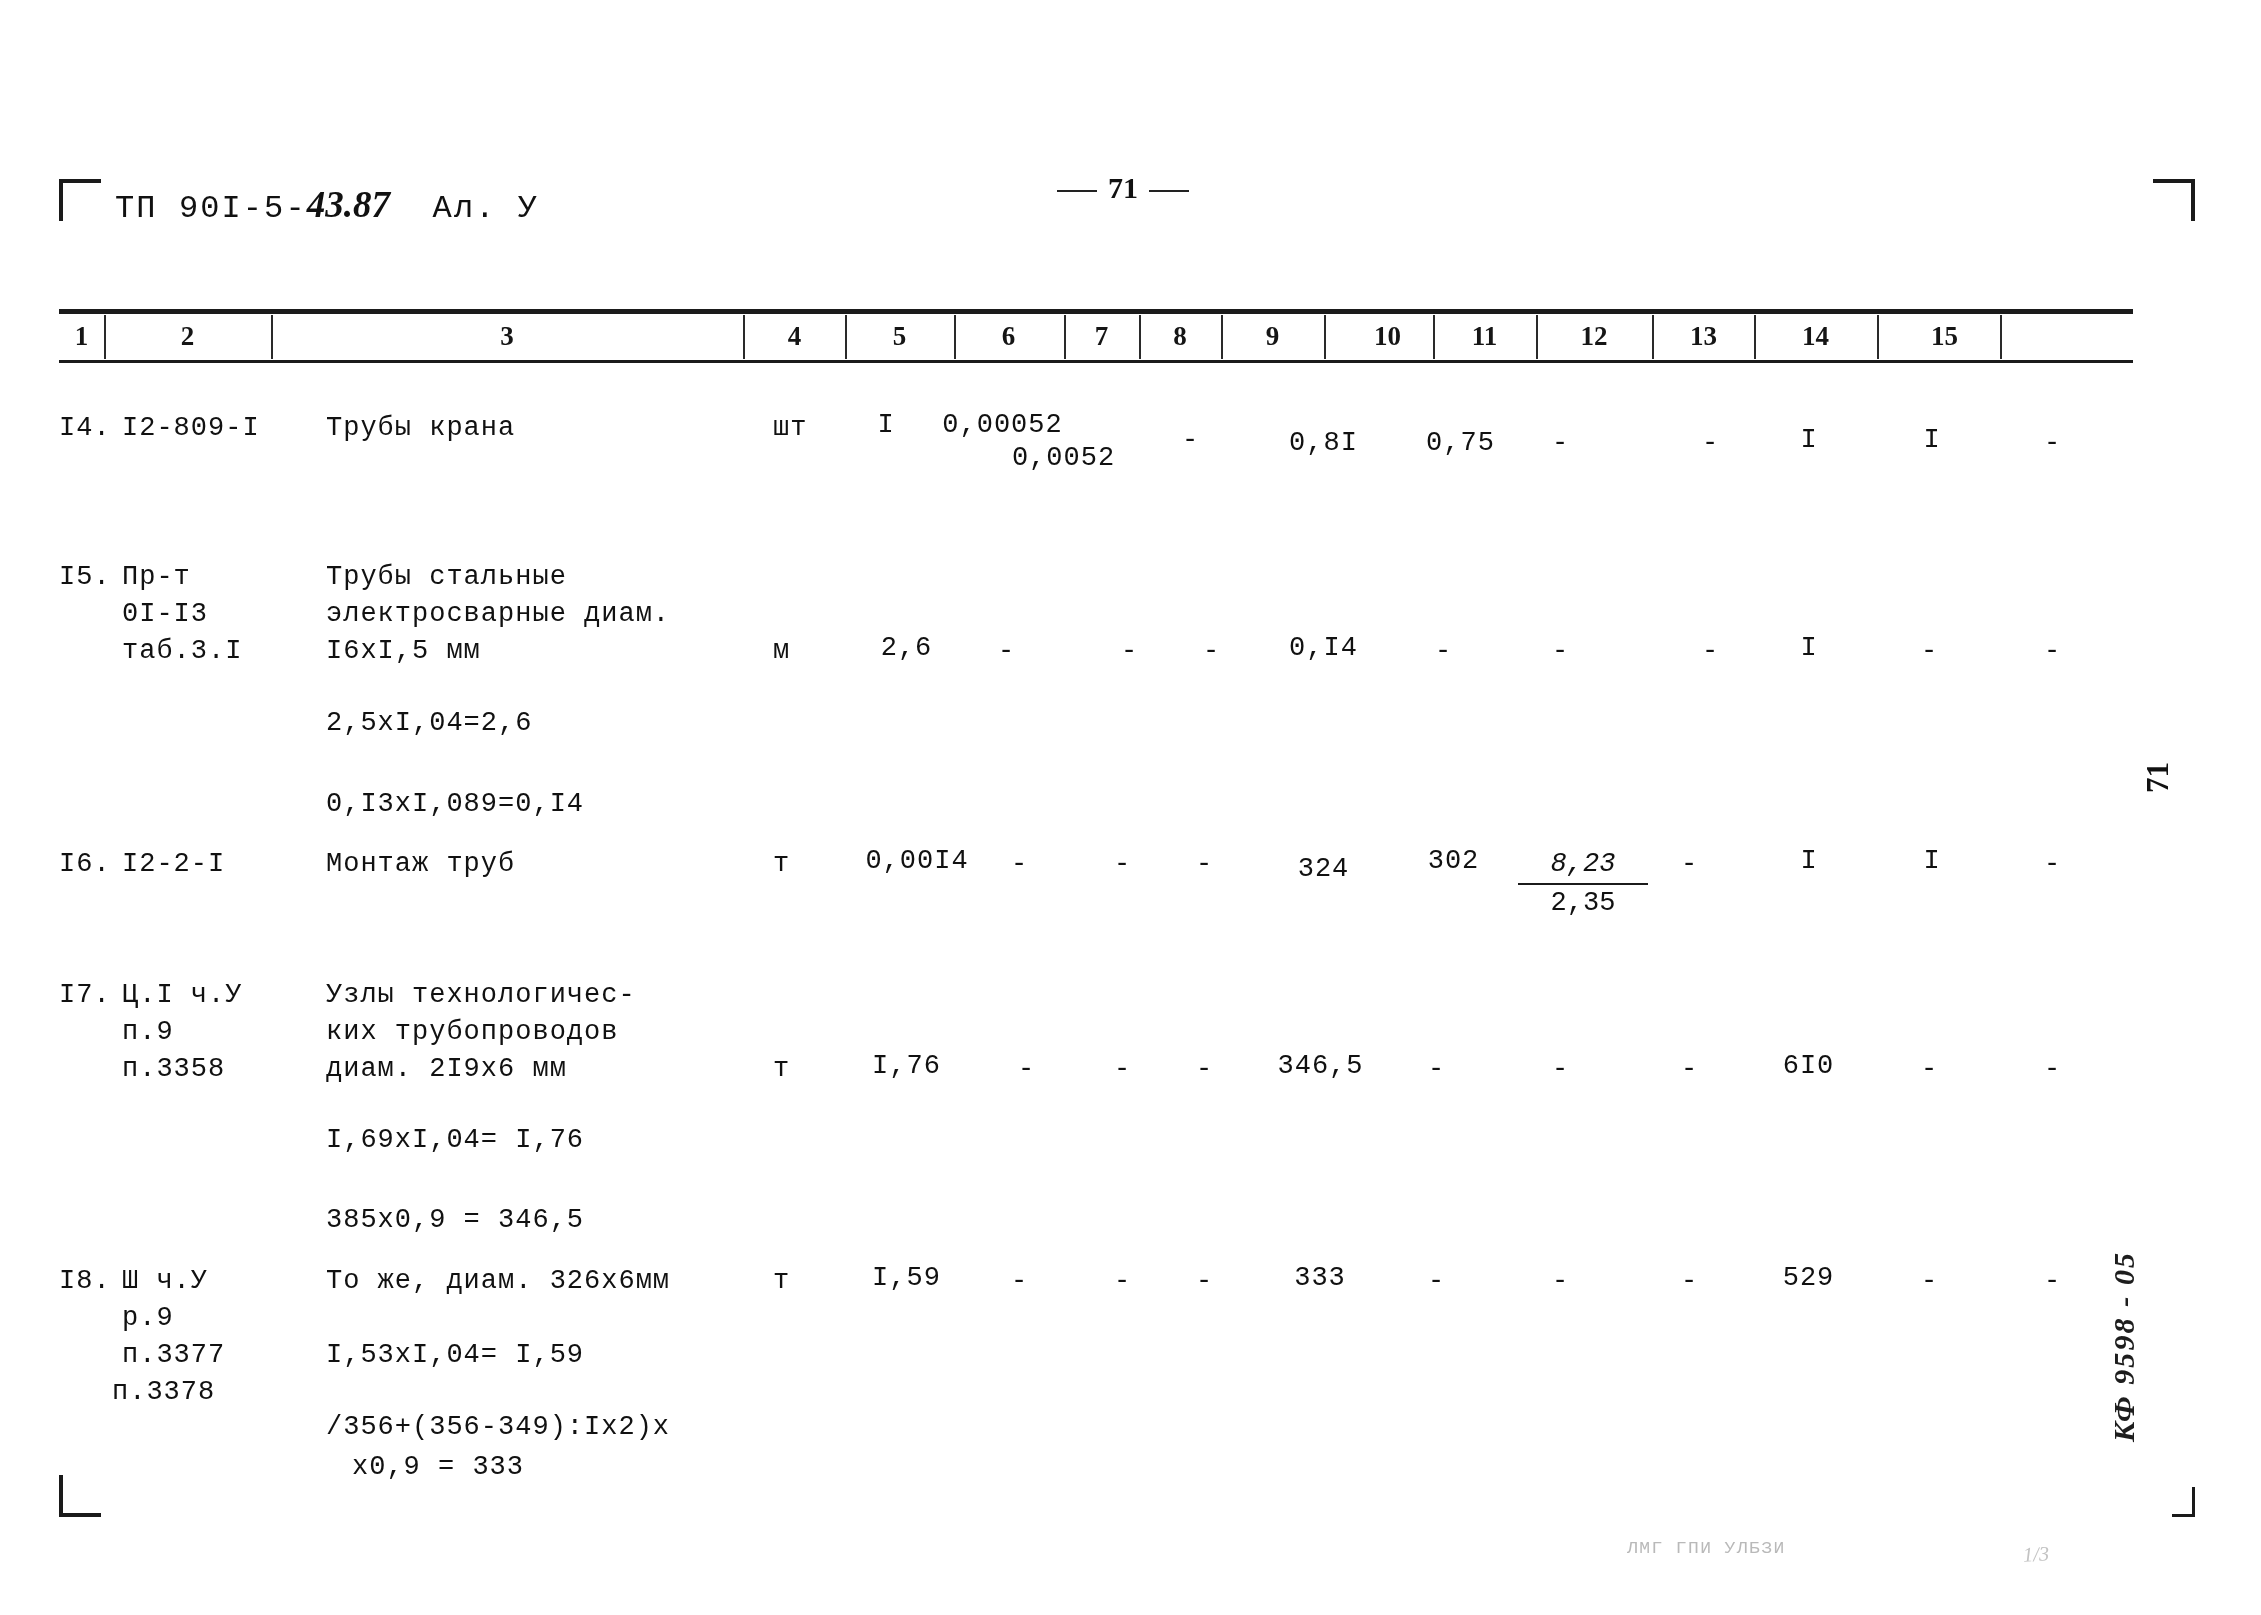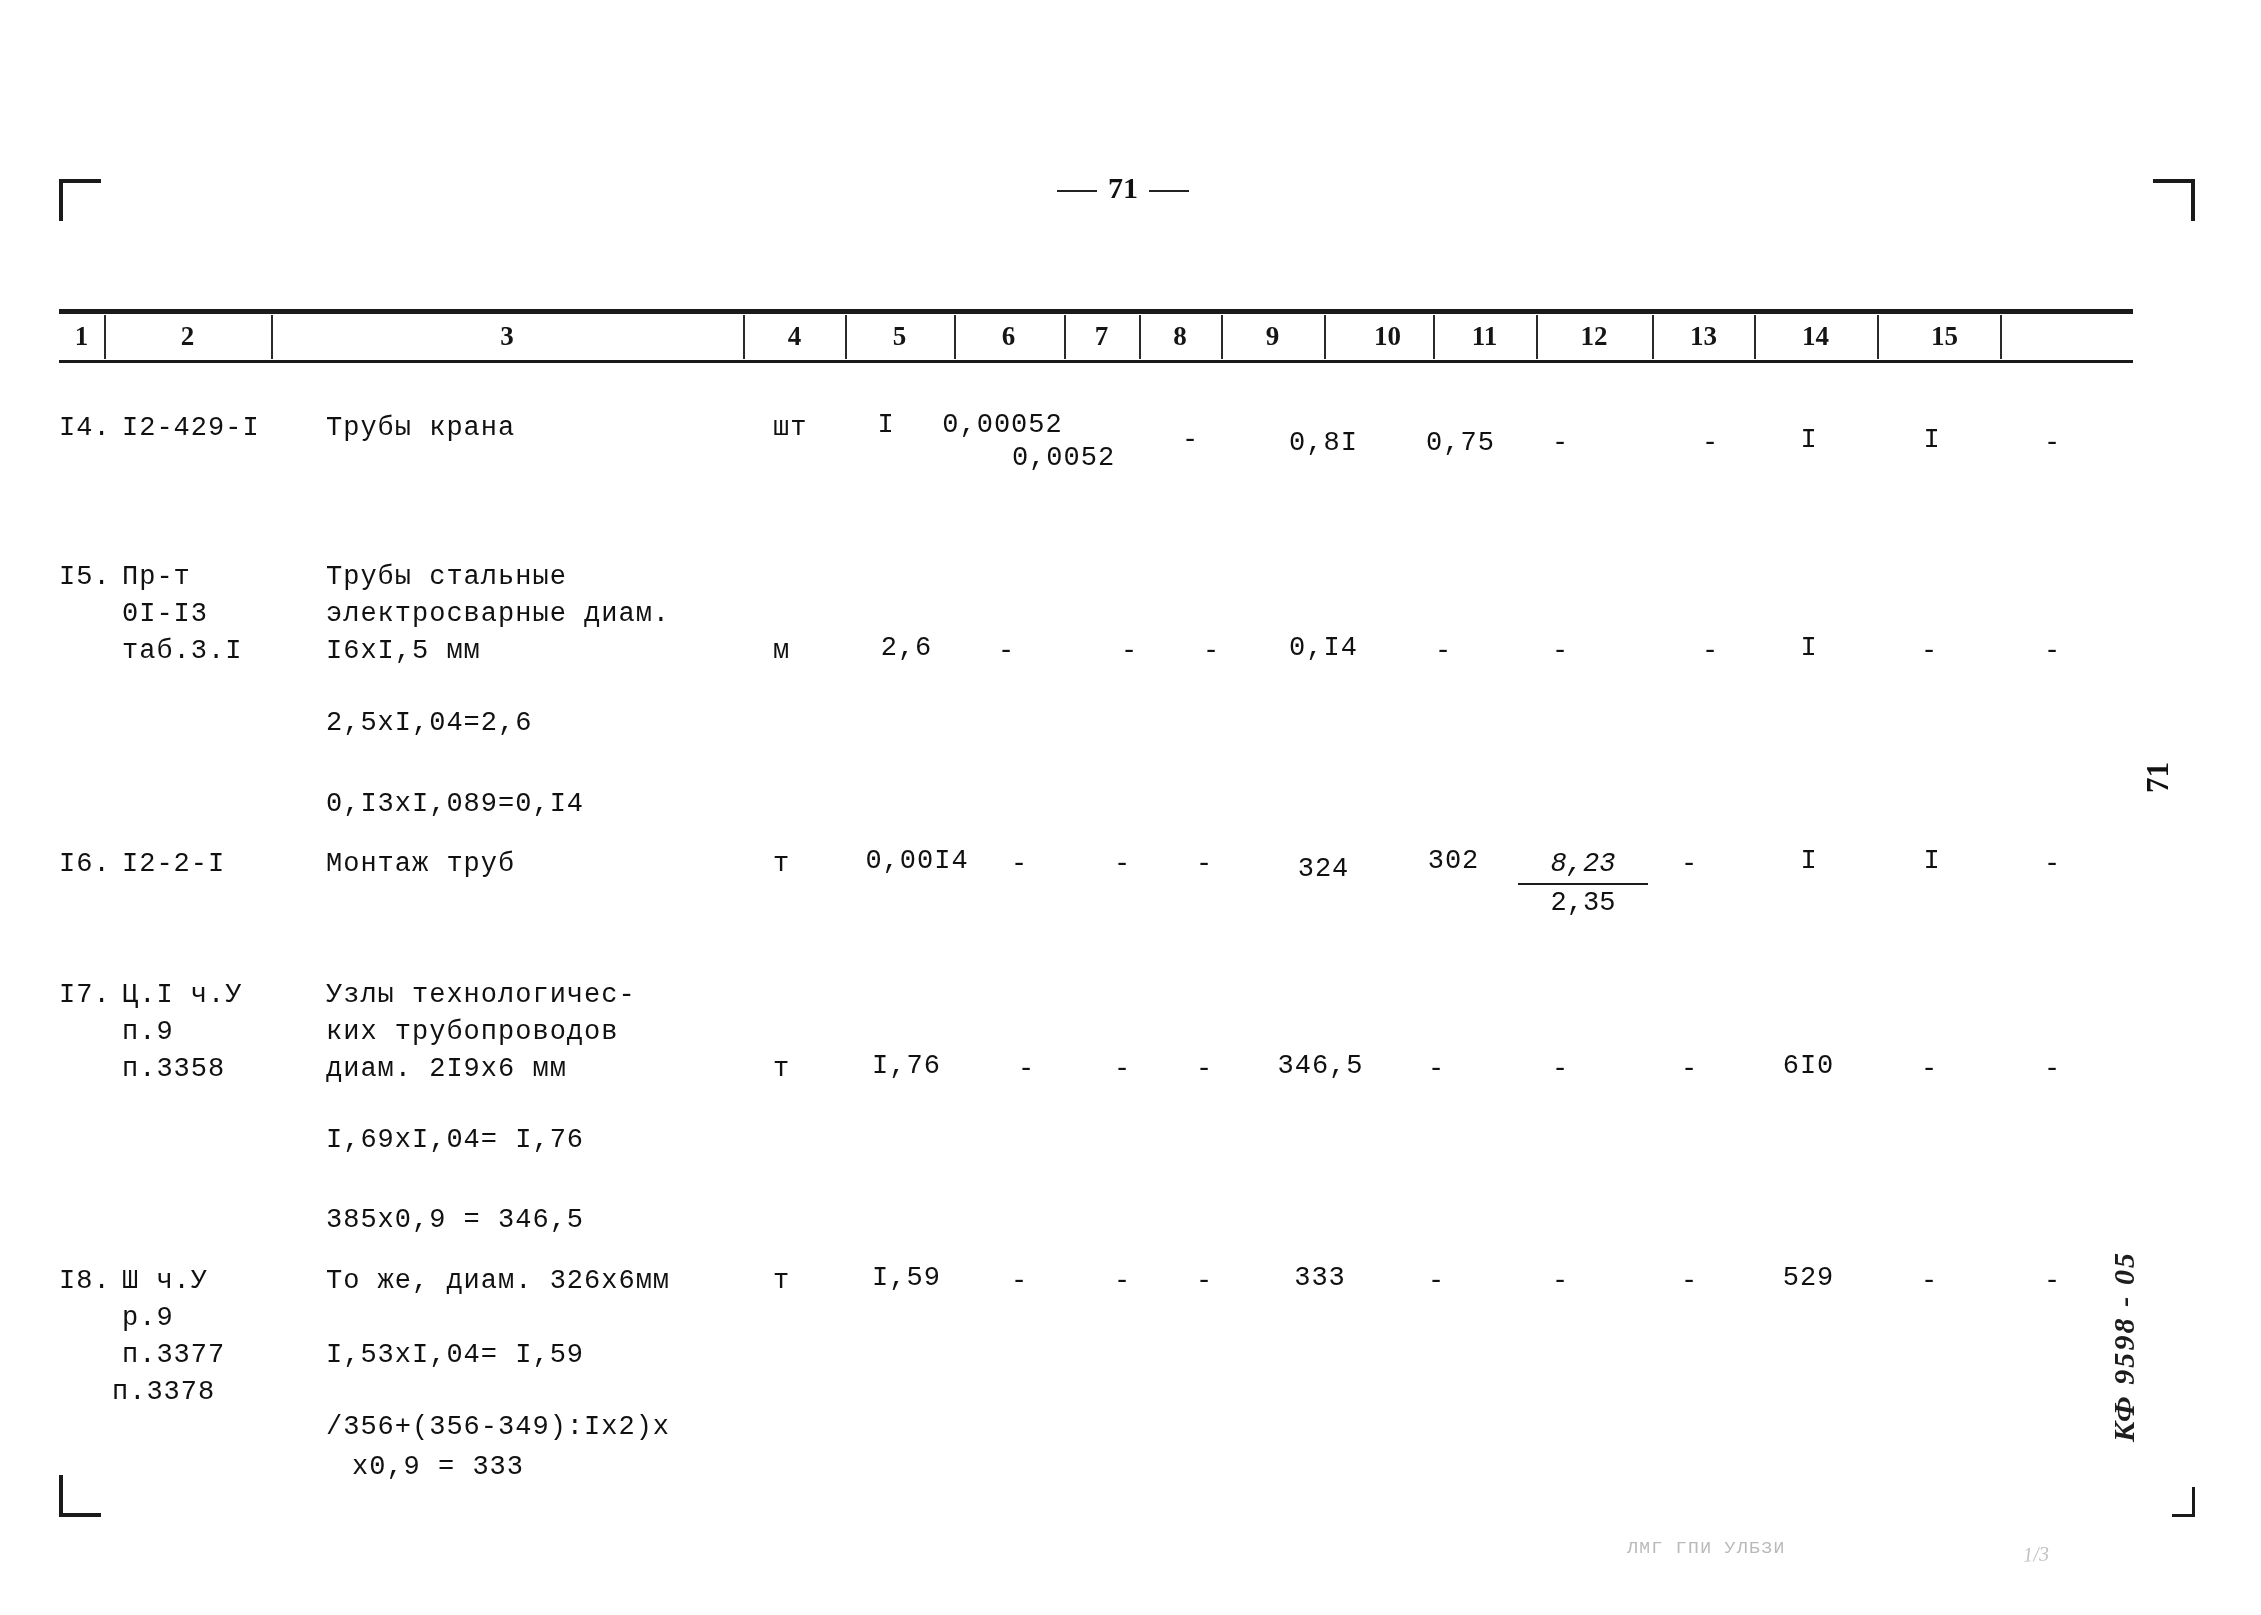--- a/index.html
+++ b/index.html
@@ -143,20 +143,21 @@
     </div>
   <div class="corner bl">
       <i></i>
       <i></i>
     </div>
   <div class="corner br">
       <i></i>
       <i></i>
     </div>
 
+  <div class="doc-code"><span>ТП 90I-5-</span><span class="hand">43.87</span><span>&nbsp;&nbsp;</span><span>Ал. У</span></div>
 
   <div class="folio"><span class="dash-l"></span><span>71</span><span class="dash-r"></span></div>
 
   <div class="table">
     <div class="rule"></div>
     <div class="colhead">
       <div class="divider" style="left:45px"></div>
       <div class="divider" style="left:212px"></div>
       <div class="divider" style="left:684px"></div>
       <div class="divider" style="left:786px"></div>
@@ -188,21 +189,21 @@
       <div class="cell" style="left:1695px;width:123px">14</div>
       <div class="cell" style="left:1818px;width:135px">15</div>
     </div>
     <div class="rule thin"></div>
   </div>
 
   <div class="body">
 
     <div class="row">
       <div class="txt" style="left:0px;top:0px">I4.</div>
-      <div class="txt" style="left:63px;top:0px">I2-429-I</div>
+      <div class="txt" style="left:63px;top:0px">I2-809-I</div>
       <div class="txt" style="left:267px;top:0px">Трубы крана</div>
       <div class="txt" style="left:714px;top:0px">шт</div>
       <div class="num" style="left:786px;top:0px;width:82px">I</div>
       <div class="num" style="left:848px;top:0px;width:191px">0,00052</div>
       <div class="num" style="left:909px;top:33px;width:191px">0,0052</div>
       <div class="dash" style="left:1107px;top:15px;width:48px">-</div>
       <div class="num" style="left:1203px;top:18px;width:123px">0,8I</div>
       <div class="num" style="left:1340px;top:18px;width:123px">0,75</div>
       <div class="dash" style="left:1477px;top:18px;width:48px">-</div>
       <div class="dash" style="left:1627px;top:18px;width:48px">-</div>

